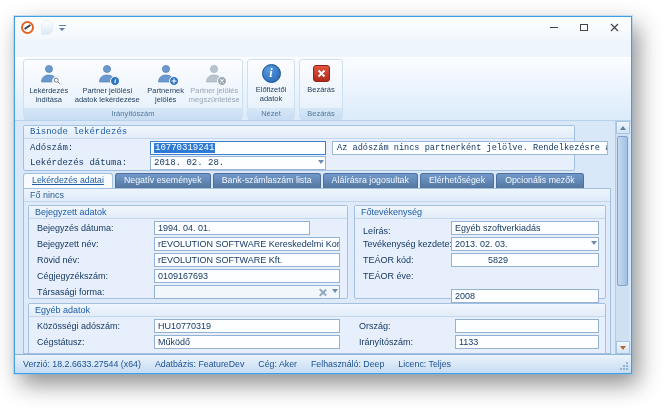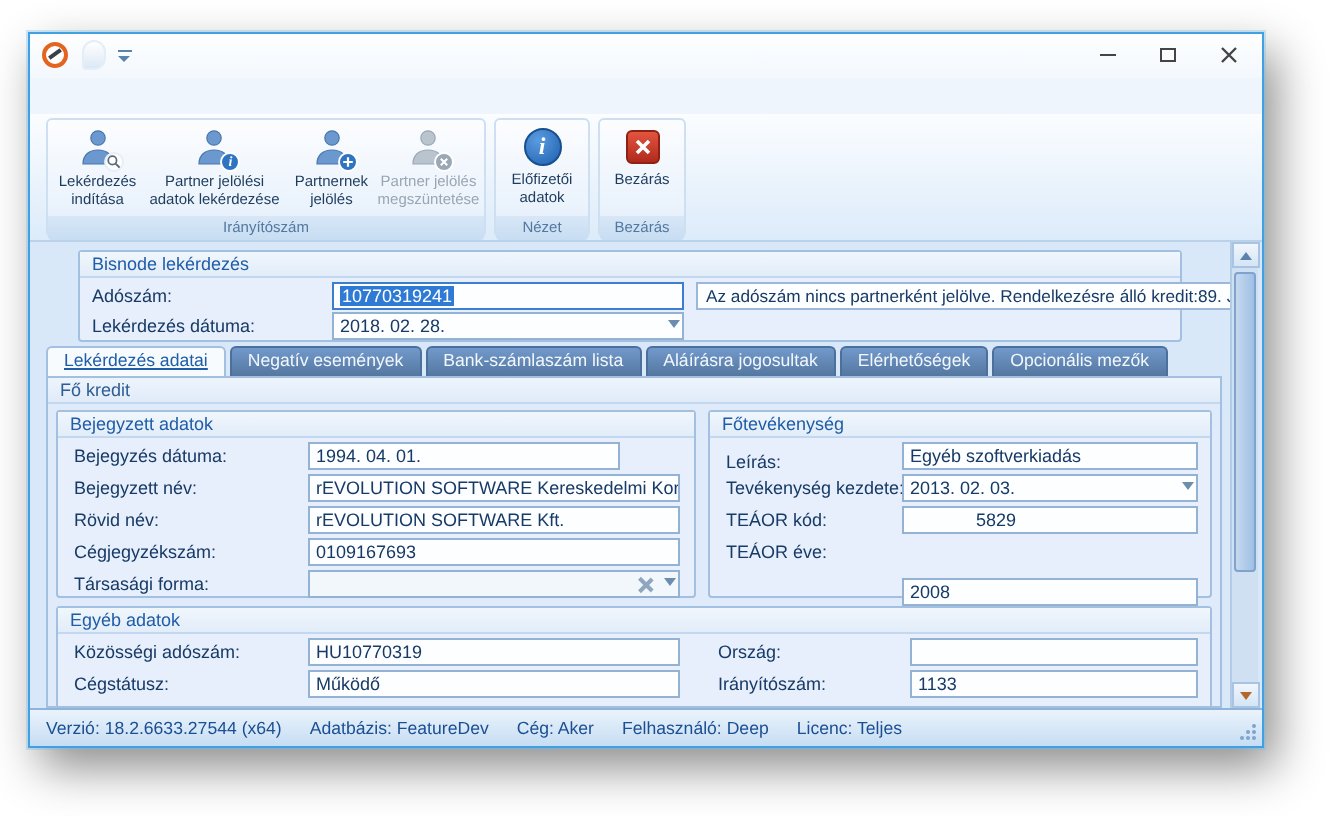--- a/index.html
+++ b/index.html
@@ -251,21 +251,21 @@
             <div>Bezárás</div>
             <div></div>
           </div>
         </div>
         <div class="rcap">Bezárás</div>
       </div>
     </div>
 
     <div class="content">
 
-      <div class="gbox" style="left:24px; top:4px; width:552px; height:46px;">
+      <div class="gbox" style="left:8px; top:4px; width:552px; height:46px;font-family:Liberation Mono, monospace;">
         <div class="gcap">Bisnode lekérdezés</div>
         <div class="lbl" style="left:6px; top:17px;">Adószám:</div>
         <div class="inp focus" style="left:126px; top:15px; width:176px;">
           <span class="sel">10770319241</span>
         </div>
         <div class="infobox" style="left:308px; top:15px; width:276px;">Az adószám nincs partnerként jelölve. Rendelkezésre álló kredit:89. Jelölhető még 7 partner.</div>
         <div class="lbl" style="left:6px; top:32px;">Lekérdezés dátuma:</div>
         <div class="inp" style="left:126px; top:30px; width:176px;">
           <span>2018. 02. 28.</span>
           <span class="dd"></span>
@@ -275,21 +275,21 @@
       <div class="tabstrip">
         <div class="dtab active">Lekérdezés adatai</div>
         <div class="dtab idle">Negatív események</div>
         <div class="dtab idle">Bank-számlaszám lista</div>
         <div class="dtab idle">Aláírásra jogosultak</div>
         <div class="dtab idle">Elérhetőségek</div>
         <div class="dtab idle">Opcionális mezők</div>
       </div>
 
       <div class="panel">
-        <div class="pcap">Fő kredit</div>
+        <div class="pcap">Fő nincs</div>
 
         <div class="gbox" style="left:4px; top:16px; width:320px; height:94px;">
           <div class="gcap">Bejegyzett adatok</div>
           <div class="lbl" style="left:8px; top:17px;">Bejegyzés dátuma:</div>
           <div class="inp" style="left:125px; top:15px; width:156px;"><span>1994. 04. 01.</span></div>
           <div class="lbl" style="left:8px; top:33px;">Bejegyzett név:</div>
           <div class="inp" style="left:125px; top:31px; width:186px;"><span>rEVOLUTION SOFTWARE Kereskedelmi Korlátolt Fel</span></div>
           <div class="lbl" style="left:8px; top:49px;">Rövid név:</div>
           <div class="inp" style="left:125px; top:47px; width:186px;"><span>rEVOLUTION SOFTWARE Kft.</span></div>
           <div class="lbl" style="left:8px; top:65px;">Cégjegyzékszám:</div>

